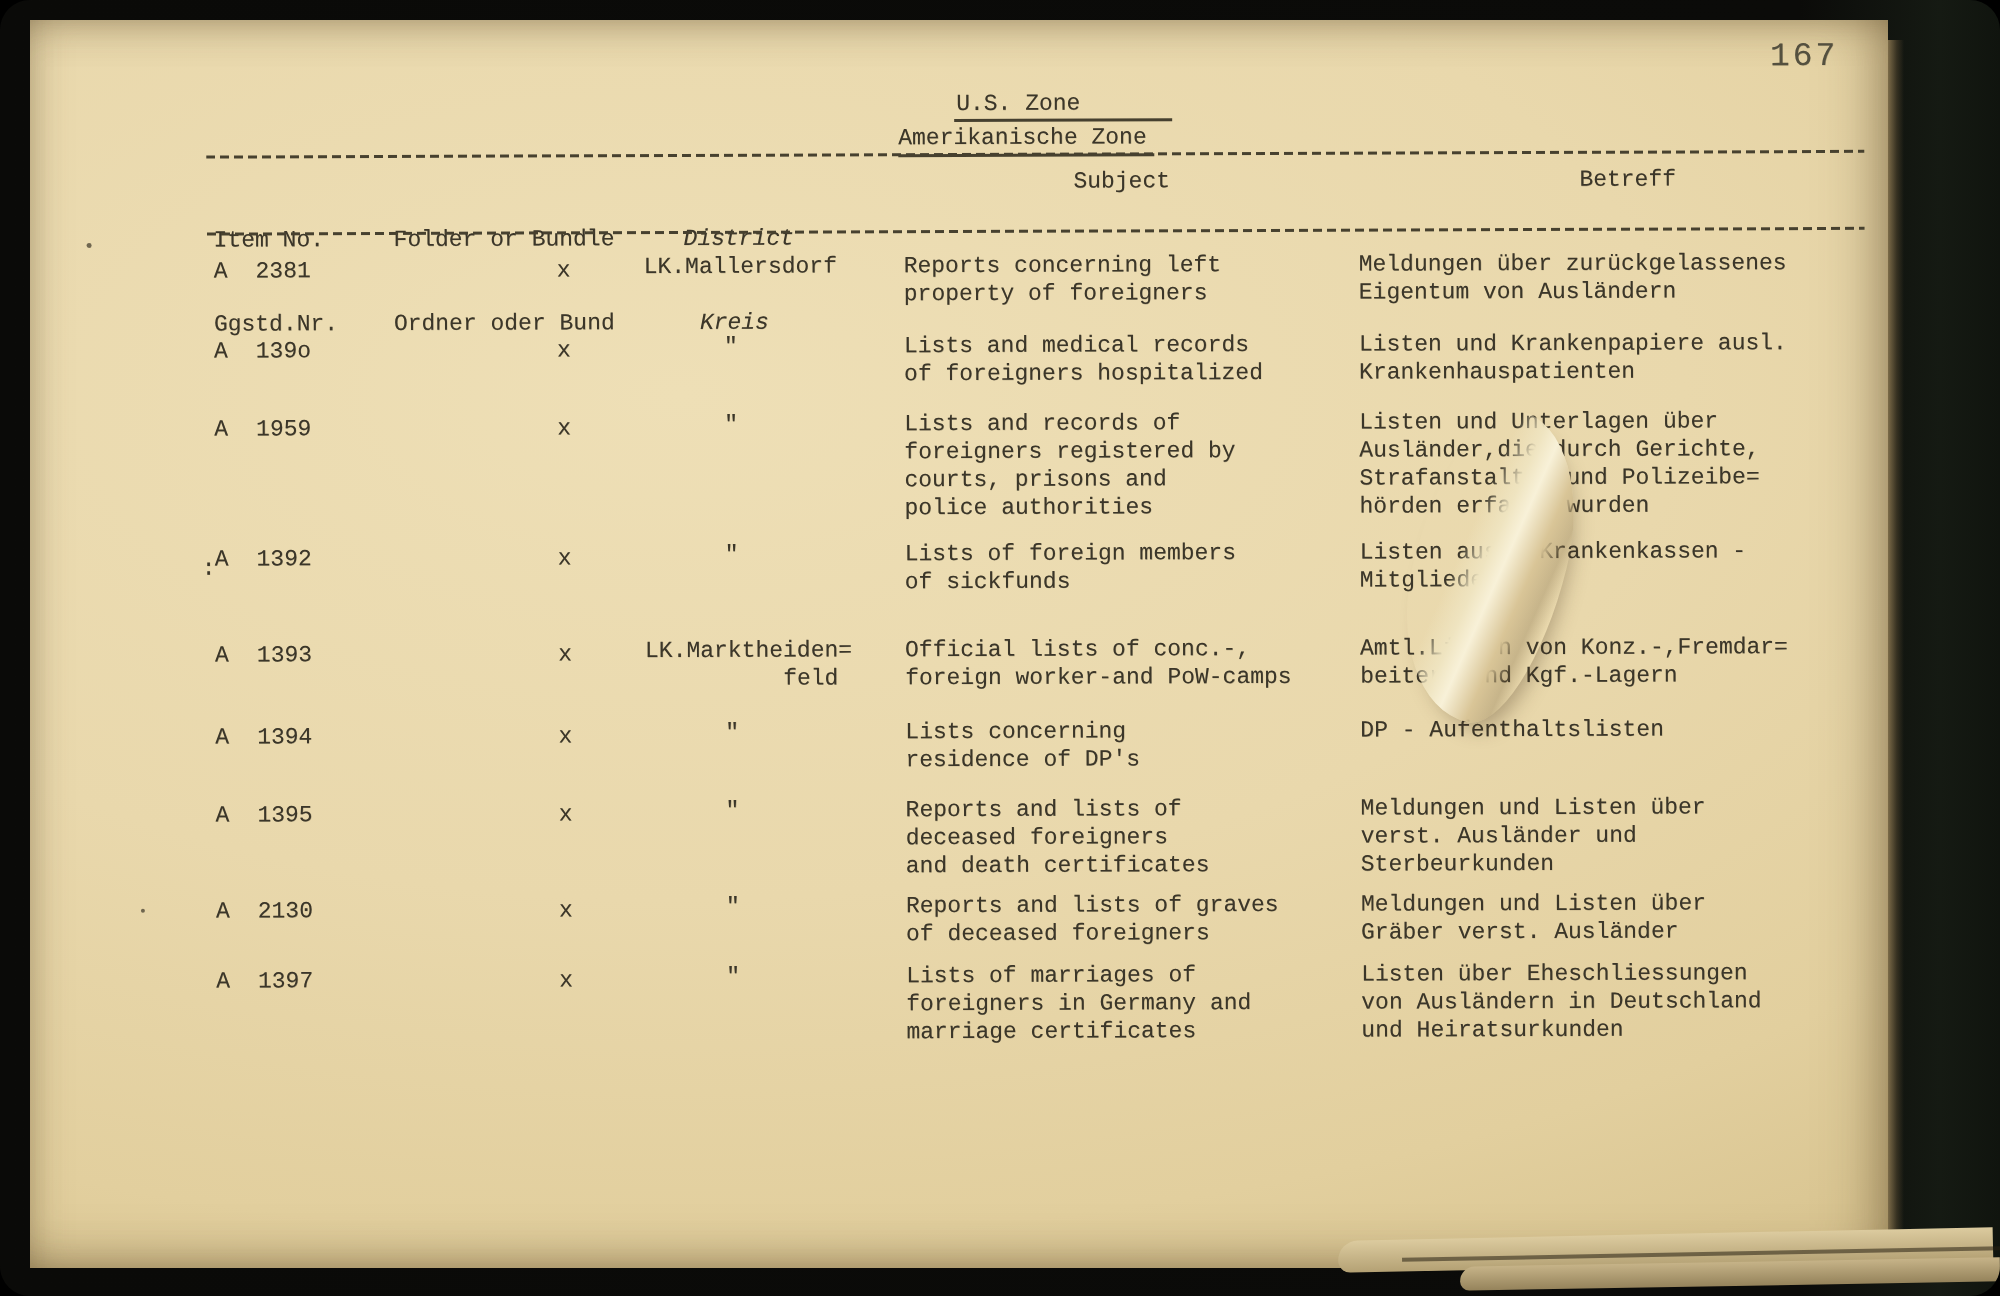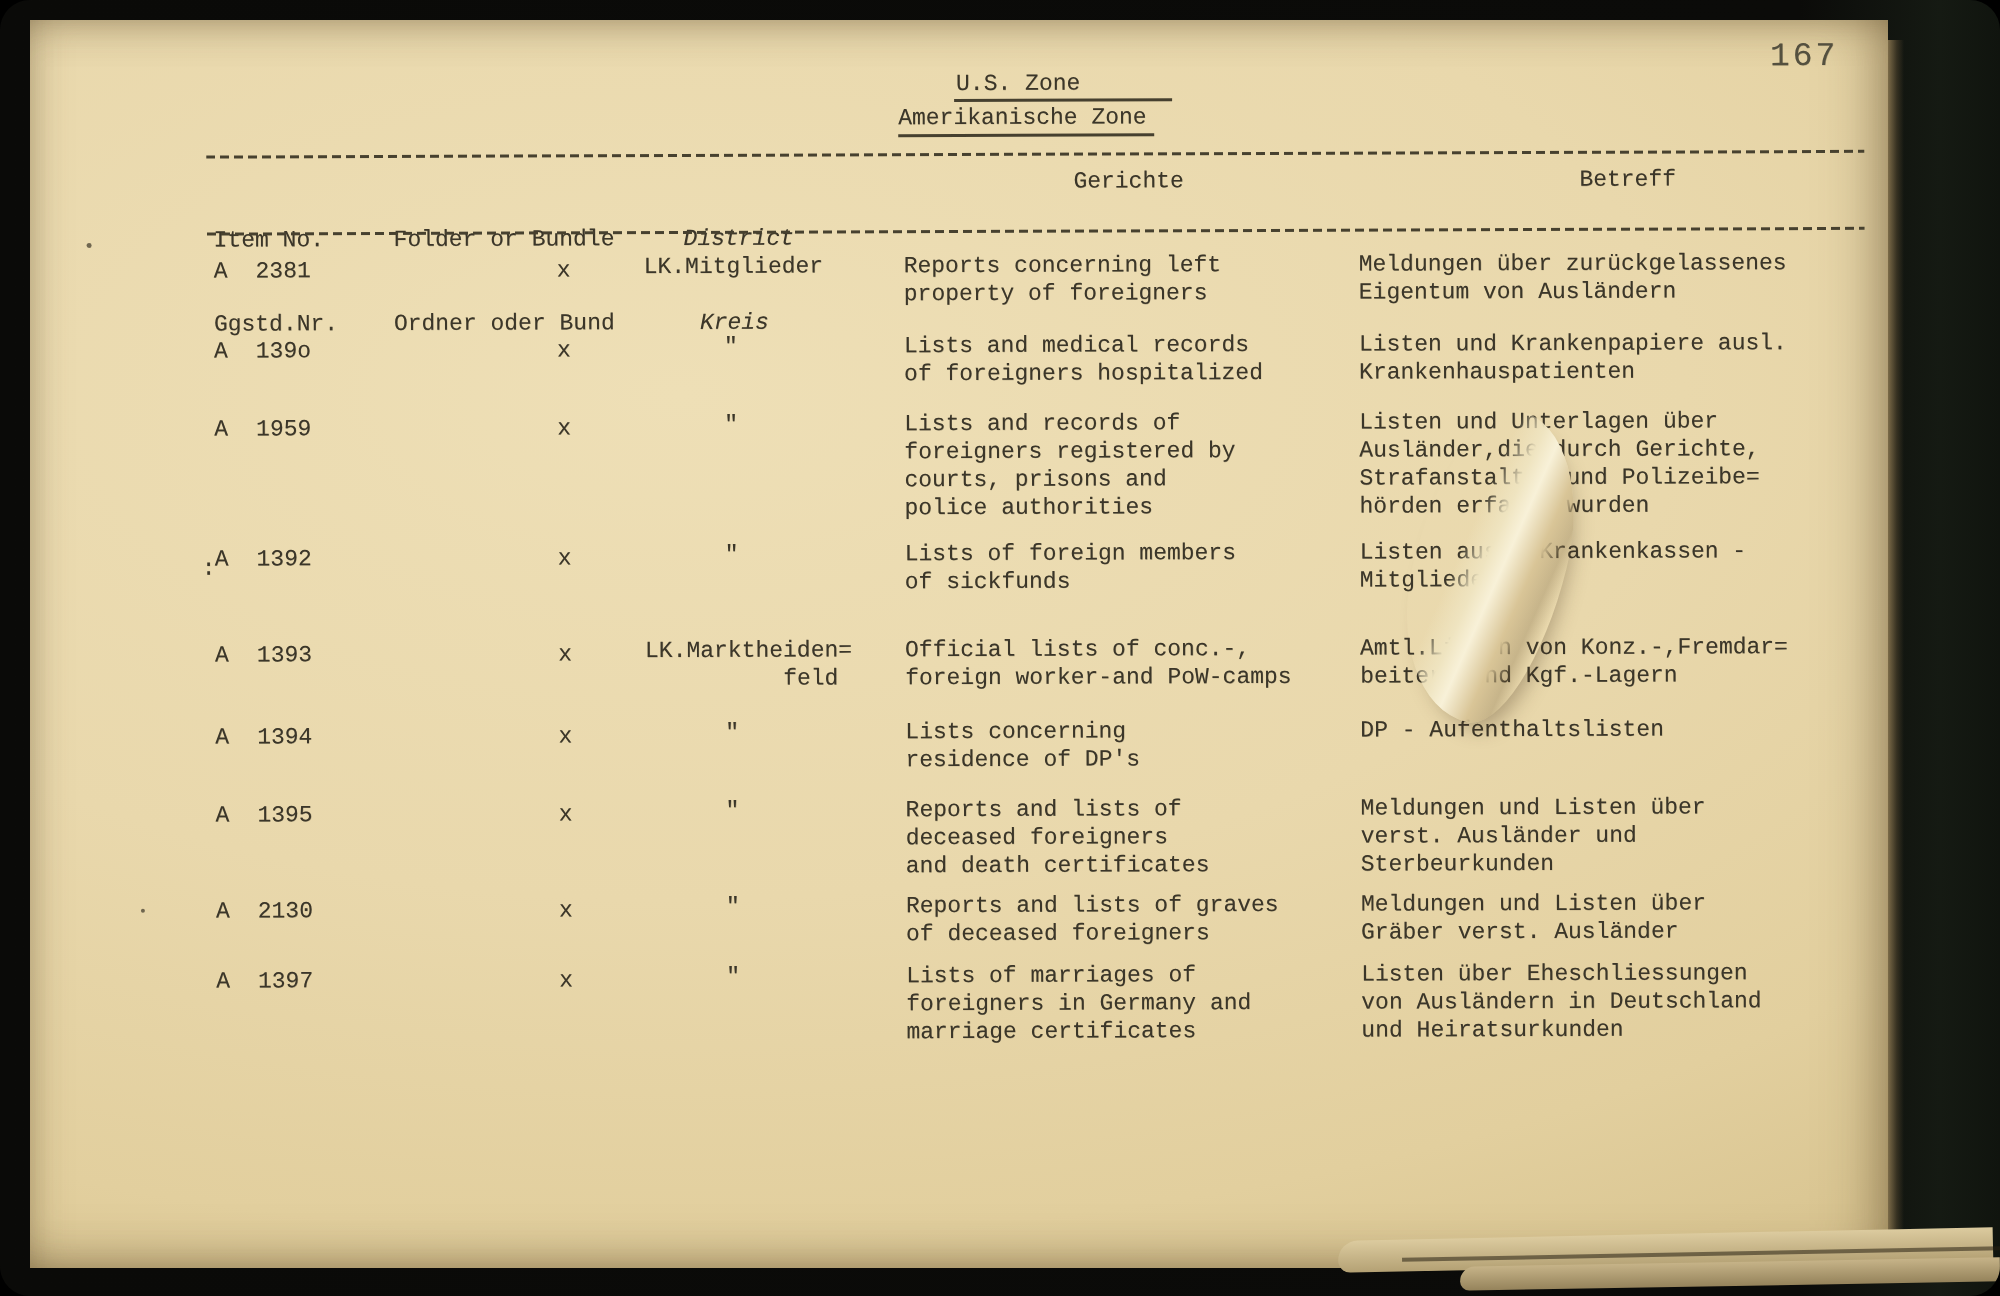--- a/index.html
+++ b/index.html
@@ -18,21 +18,21 @@
       inset 0 -32px 55px -35px rgba(92,72,40,.55),
       inset 26px 0 45px -30px rgba(92,72,40,.35);
   }
   .content{
     position:absolute;inset:0;transform:rotate(-0.2deg);
     color:#3b3629;font-size:23px;line-height:28px;
     text-shadow:.3px .3px 0 rgba(59,54,41,.35);
   }
   .page-number{position:absolute;left:1742px;top:26px;font-size:33px;letter-spacing:3px;color:#54503f;}
   .titles{position:absolute;left:870px;top:50px;}
-  .title-en{display:table;margin-left:56px;border-bottom:3px solid #46402f;padding:0 92px 1px 2px;}
+  .title-en{display:table;margin-left:56px;border-bottom:3px solid #46402f;padding:0 92px 1px 2px;margin-top:20px;}
   .title-de{display:table;border-bottom:3px solid #46402f;padding:0 8px 2px 0;margin-top:2px;}
   .rule{position:absolute;left:178px;width:1658px;height:3px;
     background:repeating-linear-gradient(90deg,#47412f 0 9px,transparent 9px 14px);}
   .rule-1{top:133px;} .rule-2{top:210px;}
   .thead{position:absolute;top:148px;left:0;width:100%;}
   .hcol{position:absolute;top:0;white-space:pre-wrap;}
   .h-item{left:185px;} .h-folder{left:365px;} .h-district{left:655px;font-style:italic;}
   .h-subject{left:1045px;} .h-betreff{left:1515px;margin-left:36px;}
   .h-indent{padding-left:16px;}
   .row{position:absolute;left:0;width:100%;}
@@ -86,34 +86,34 @@
           <div>Ggstd.Nr.</div>
         </div>
         <div class="hcol h-folder">
           <div>Folder or Bundle</div>
           <div>Ordner oder Bund</div>
         </div>
         <div class="hcol h-district">
           <div>District</div>
           <div class="h-indent">Kreis</div>
         </div>
-        <div class="hcol h-subject">Gerichte</div>
+        <div class="hcol h-subject">Subject</div>
         <div class="hcol h-betreff">Betreff</div>
       </div>
 
       <div class="rule rule-2"></div>
 
       <div id="rows">
           <div class="row" style="top: 232px;">
     <div class="cell c-item">
       <span>A</span>
       <span>2381</span>
     </div>
     <div class="cell c-folder">x</div>
-    <div class="cell c-district">LK.Mitglieder</div>
+    <div class="cell c-district">LK.Mallersdorf</div>
     <div class="cell c-subject">Reports concerning left
 property of foreigners</div>
     <div class="cell c-betreff">Meldungen über zurückgelassenes
 Eigentum von Ausländern</div>
   </div>
           <div class="row" style="top: 312px;">
     <div class="cell c-item">
       <span>A</span>
       <span>139o</span>
     </div>

